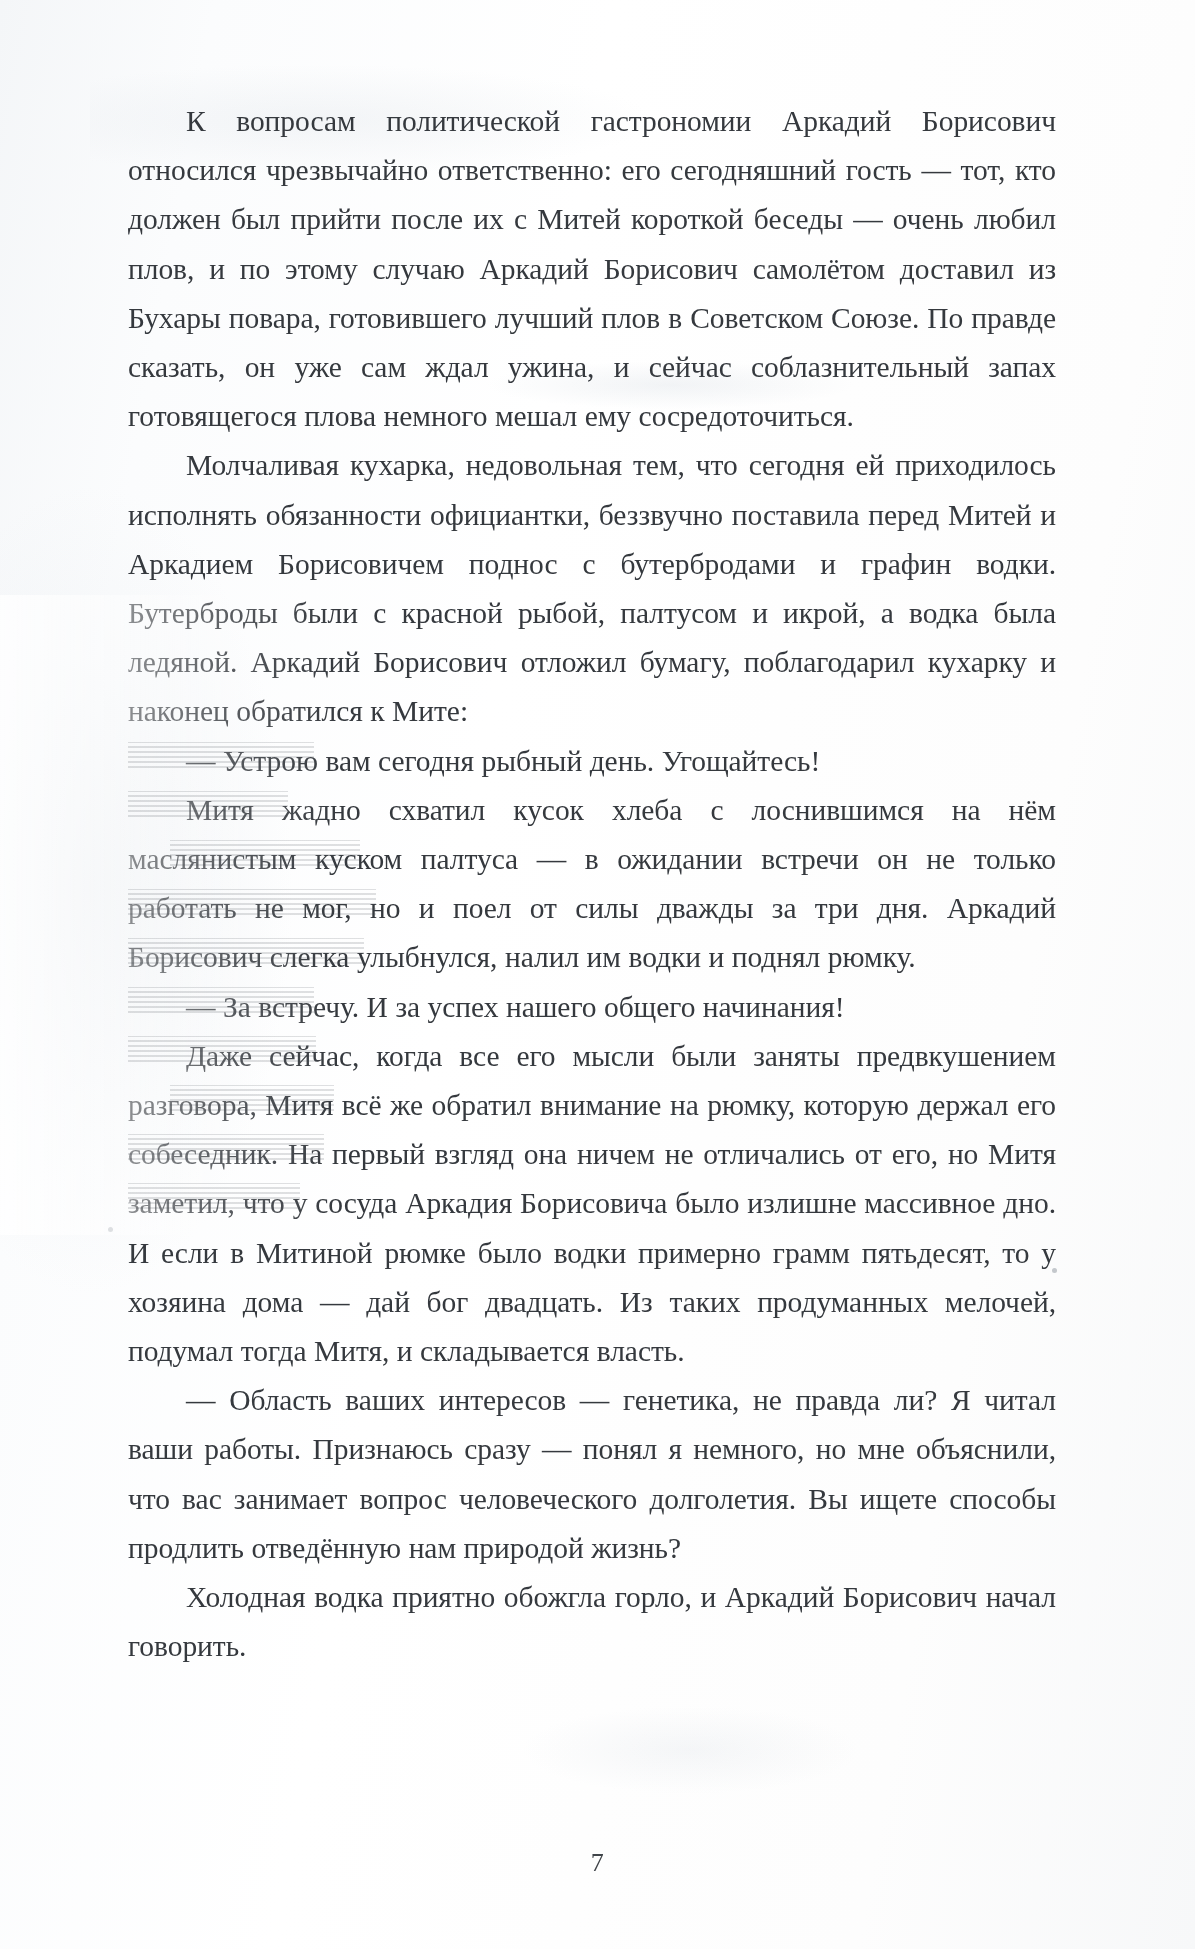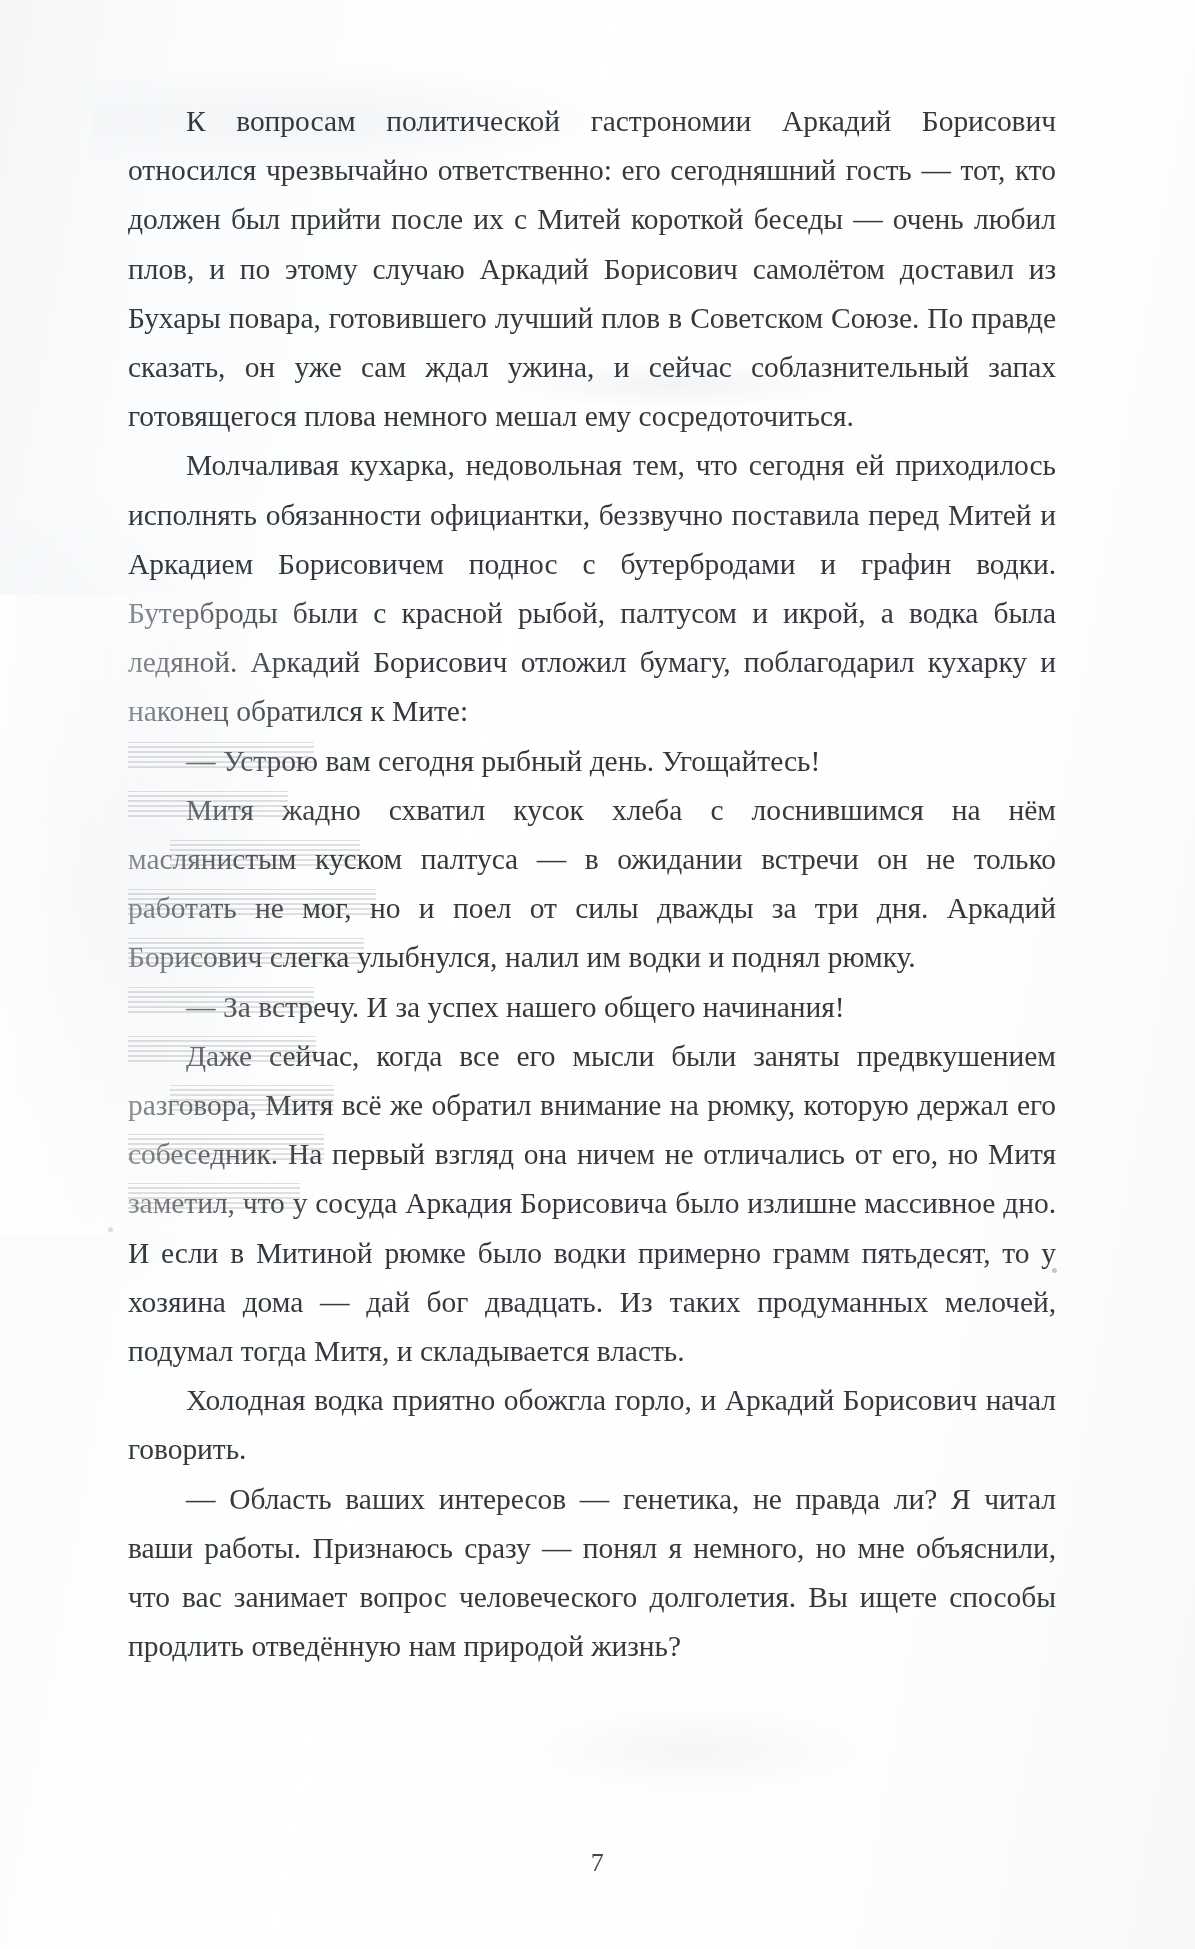--- a/index.html
+++ b/index.html
@@ -155,22 +155,22 @@
   <div class="scan-speck-1"></div>
   <div class="scan-speck-2"></div>
 
   <div class="text-block">
     <p class="para">К вопросам политической гастрономии Аркадий Борисович относился чрезвычайно ответственно: его сегодняшний гость — тот, кто должен был прийти после их с Митей короткой беседы — очень любил плов, и по этому случаю Аркадий Борисович самолётом доставил из Бухары повара, готовившего лучший плов в Советском Союзе. По правде сказать, он уже сам ждал ужина, и сейчас соблазнительный запах готовящегося плова немного мешал ему сосредоточиться.</p>
     <p class="para">Молчаливая кухарка, недовольная тем, что сегодня ей приходилось исполнять обязанности официантки, беззвучно поставила перед Митей и Аркадием Борисовичем поднос с бутербродами и графин водки. Бутерброды были с красной рыбой, палтусом и икрой, а водка была ледяной. Аркадий Борисович отложил бумагу, поблагодарил кухарку и наконец обратился к Мите:</p>
     <p class="para">— Устрою вам сегодня рыбный день. Угощайтесь!</p>
     <p class="para">Митя жадно схватил кусок хлеба с лоснившимся на нём маслянистым куском палтуса — в ожидании встречи он не только работать не мог, но и поел от силы дважды за три дня. Аркадий Борисович слегка улыбнулся, налил им водки и поднял рюмку.</p>
     <p class="para">— За встречу. И за успех нашего общего начинания!</p>
     <p class="para">Даже сейчас, когда все его мысли были заняты предвкушением разговора, Митя всё же обратил внимание на рюмку, которую держал его собеседник. На первый взгляд она ничем не отличались от его, но Митя заметил, что у сосуда Аркадия Борисовича было излишне массивное дно. И если в Митиной рюмке было водки примерно грамм пятьдесят, то у хозяина дома — дай бог двадцать. Из таких продуманных мелочей, подумал тогда Митя, и складывается власть.</p>
+    <p class="para">— Область ваших интересов — генетика, не правда ли? Я читал ваши работы. Признаюсь сразу — понял я немного, но мне объяснили, что вас занимает вопрос человеческого долголетия. Вы ищете способы продлить отведённую нам природой жизнь?</p>
     <p class="para">Холодная водка приятно обожгла горло, и Аркадий Борисович начал говорить.</p>
-    <p class="para">— Область ваших интересов — генетика, не правда ли? Я читал ваши работы. Признаюсь сразу — понял я немного, но мне объяснили, что вас занимает вопрос человеческого долголетия. Вы ищете способы продлить отведённую нам природой жизнь?</p>
   </div>
 
   <div class="fade-mask"></div>
 
   <div class="smudge-band" style="left:128px; top:742px; width:186px; height:26px;"></div>
   <div class="smudge-band" style="left:128px; top:791px; width:160px; height:26px;"></div>
   <div class="smudge-band" style="left:170px; top:840px; width:190px; height:26px;"></div>
   <div class="smudge-band" style="left:128px; top:889px; width:248px; height:26px;"></div>
   <div class="smudge-band" style="left:128px; top:938px; width:236px; height:26px;"></div>
   <div class="smudge-band" style="left:128px; top:987px; width:186px; height:26px;"></div>

